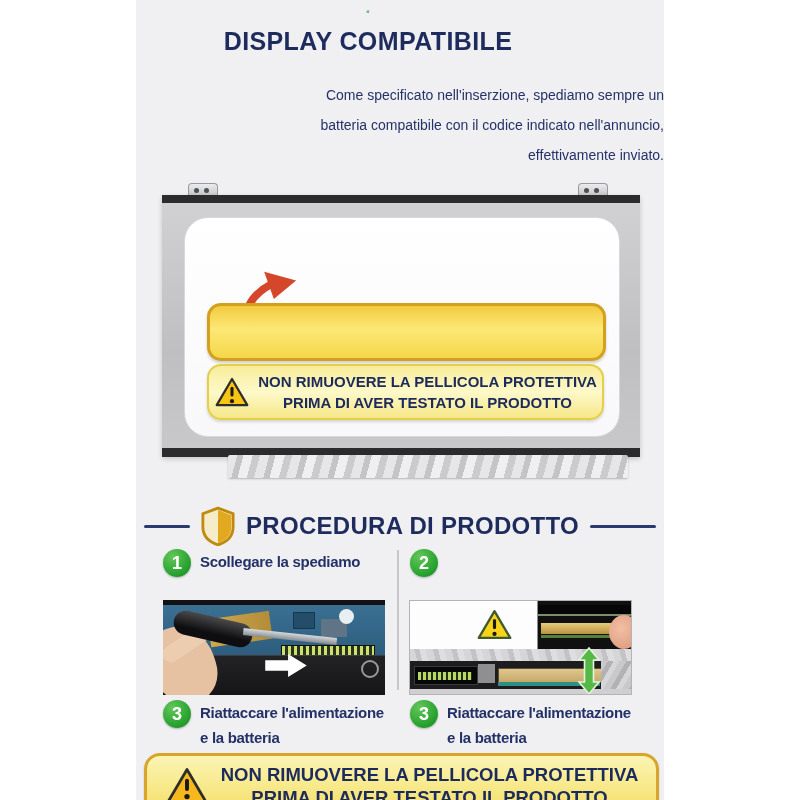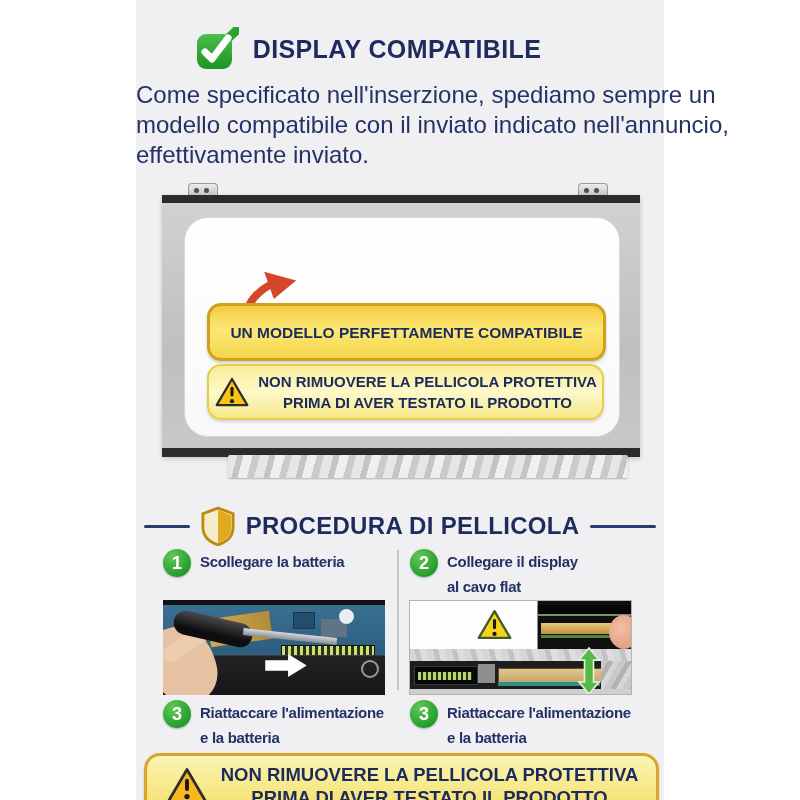--- a/index.html
+++ b/index.html
@@ -2,23 +2,23 @@
 <html><head>
 <meta charset="utf-8">
 <style>
   html,body{margin:0;padding:0;background:#ffffff;}
   .canvas{position:relative;width:800px;height:800px;overflow:hidden;background:#ffffff;
           font-family:"Liberation Sans",sans-serif;}
   .abs{position:absolute;}
   .inner-col{left:136px;top:0;width:528px;height:800px;background:#f0f0f3;}
 
   
-  .header-row{left:136px;top:26px;width:464px;height:46px;display:flex;align-items:center;justify-content:center;gap:14px;}
+  .header-row{left:136px;top:10px;width:464px;height:46px;display:flex;align-items:center;justify-content:center;gap:14px;flex-direction:column;}
   .title{font-size:25px;font-weight:bold;color:#1e2b5d;letter-spacing:.4px;}
-  .paragraph{left:136px;top:80px;width:528px;text-align:left;color:#243267;font-size:24px;line-height:30px;}
+  .paragraph{left:136px;top:80px;width:528px;text-align:right;color:#243267;font-size:14px;line-height:30px;}
   .paragraph div{white-space:nowrap;}
 
   
   .panel{left:162px;top:183px;width:478px;height:300px;}
   .bracket{top:0;width:28px;height:16px;background:linear-gradient(180deg,#ececee,#b8b8ba);
            border:1px solid #9a9a9c;border-bottom:none;border-radius:4px 4px 0 0;}
   .bracket .hole{position:absolute;top:4px;width:5px;height:5px;border-radius:50%;background:#4c5156;}
   .bracket-l{left:26px;} .bracket-r{left:416px;}
   .panel-body{left:0;top:12px;width:478px;height:262px;background:linear-gradient(180deg,#d2d2d4,#bfbfc1 60%,#c9c9cb);
               box-shadow:0 2px 5px rgba(0,0,0,.18);}
@@ -124,21 +124,21 @@
       </defs>
       <path d="M26 18 L42 3" stroke="#2aa431" stroke-width="9" stroke-linecap="round" fill="none"></path>
       <rect x="2" y="7" width="35" height="35" rx="9" fill="url(#gcheck)"></rect>
       <path d="M10 25 L17 32 L33 11" stroke="#ffffff" stroke-width="7" fill="none" stroke-linecap="round" stroke-linejoin="round"></path>
     </svg>
     <div class="title">DISPLAY COMPATIBILE</div>
   </div>
 
   <div class="abs paragraph">
     <div>Come specificato nell'inserzione, spediamo sempre un</div>
-    <div>modello compatibile con il inviato indicato nell'annuncio,</div>
+    <div>batteria compatibile con il codice indicato nell'annuncio,</div>
     <div>effettivamente inviato.</div>
   </div>
 
   <div class="abs panel">
     <div class="abs bracket bracket-l">
       <span class="hole" style="left:5px;"></span>
       <span class="hole" style="left:15px;"></span>
     </div>
     <div class="abs bracket bracket-r">
       <span class="hole" style="left:5px;"></span>
@@ -150,21 +150,20 @@
       <div class="abs panel-bottom-strip"></div>
     </div>
     <div class="abs foil"></div>
 
     <svg class="abs red-arrow" viewBox="0 0 64 58">
       <path d="M8 56 C7 38 17 24 34 15" stroke="#d5472b" stroke-width="8" fill="none"></path>
       <polygon points="27,2 60,11 37,30" fill="#d5472b"></polygon>
     </svg>
 
     <div class="abs note-box">
-      <div>UN MODELLO PERFETTAMENTE COMPATIBILE</div>
     </div>
 
     <div class="abs warn-box">
       <svg class="tri-icon" width="36" height="33" viewBox="0 0 40 36">
         <path d="M20 3 L37 32 H3 Z" fill="#f9c513" stroke="#2d2d2d" stroke-width="2.5" stroke-linejoin="round"></path>
         <rect x="18.3" y="11.5" width="3.4" height="11" rx="1.7" fill="#191919"></rect>
         <circle cx="20" cy="27.6" r="2.3" fill="#191919"></circle>
       </svg>
       <div class="txt">
         <div>NON RIMUOVERE LA PELLICOLA PROTETTIVA</div>
@@ -172,36 +171,32 @@
       </div>
     </div>
   </div>
 
   <div class="abs proc-heading">
     <div class="h-line l"></div>
     <svg width="34" height="40" viewBox="0 0 36 42">
       <path d="M18 2 L34 8 V22 C34 32 27 38 18 41 C9 38 2 32 2 22 V8 Z" fill="#f5ecca" stroke="#c08a10" stroke-width="3"></path>
       <path d="M18 4 L32 9.5 V22 C32 31 26 36.5 18 39.3 Z" fill="#e2a81f"></path>
     </svg>
-    <div class="proc-title">PROCEDURA DI PELLICOLA</div>
+    <div class="proc-title">PROCEDURA DI PRODOTTO</div>
     <div class="h-line r"></div>
   </div>
 
   <div class="abs step step-1">
     <div class="step-num">1</div>
     <div class="step-txt">
-      <div>Scollegare la batteria</div>
+      <div>Scollegare la spediamo</div>
     </div>
   </div>
   <div class="abs step step-2">
     <div class="step-num">2</div>
-    <div class="step-txt">
-      <div>Collegare il display</div>
-      <div>al cavo flat</div>
-    </div>
   </div>
   <div class="abs v-divider"></div>
 
   <div class="abs photo photo-left">
     <div class="abs pcb">
       <div class="ribbon"></div>
       <div class="chip1"></div>
       <div class="chip2"></div>
       <div class="dot"></div>
       <div class="edge-conn"></div>

